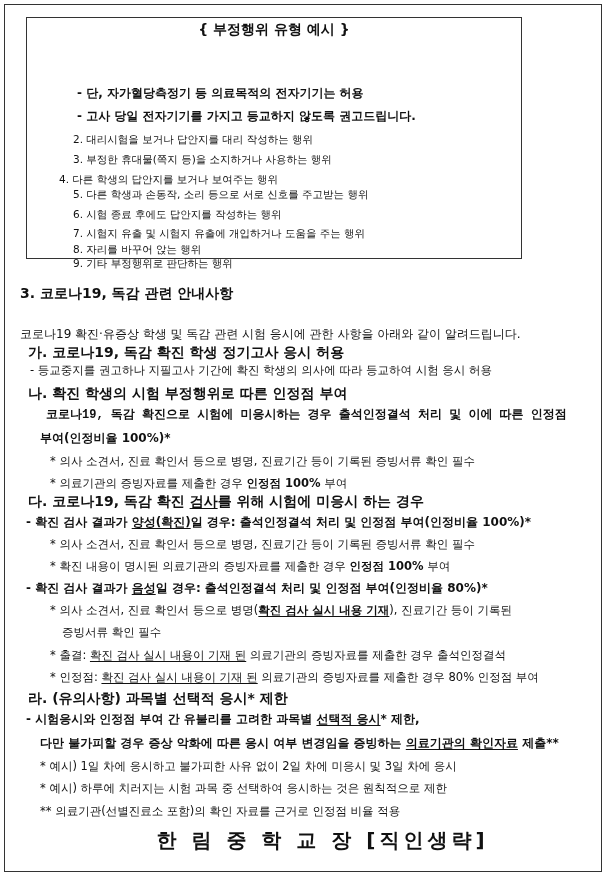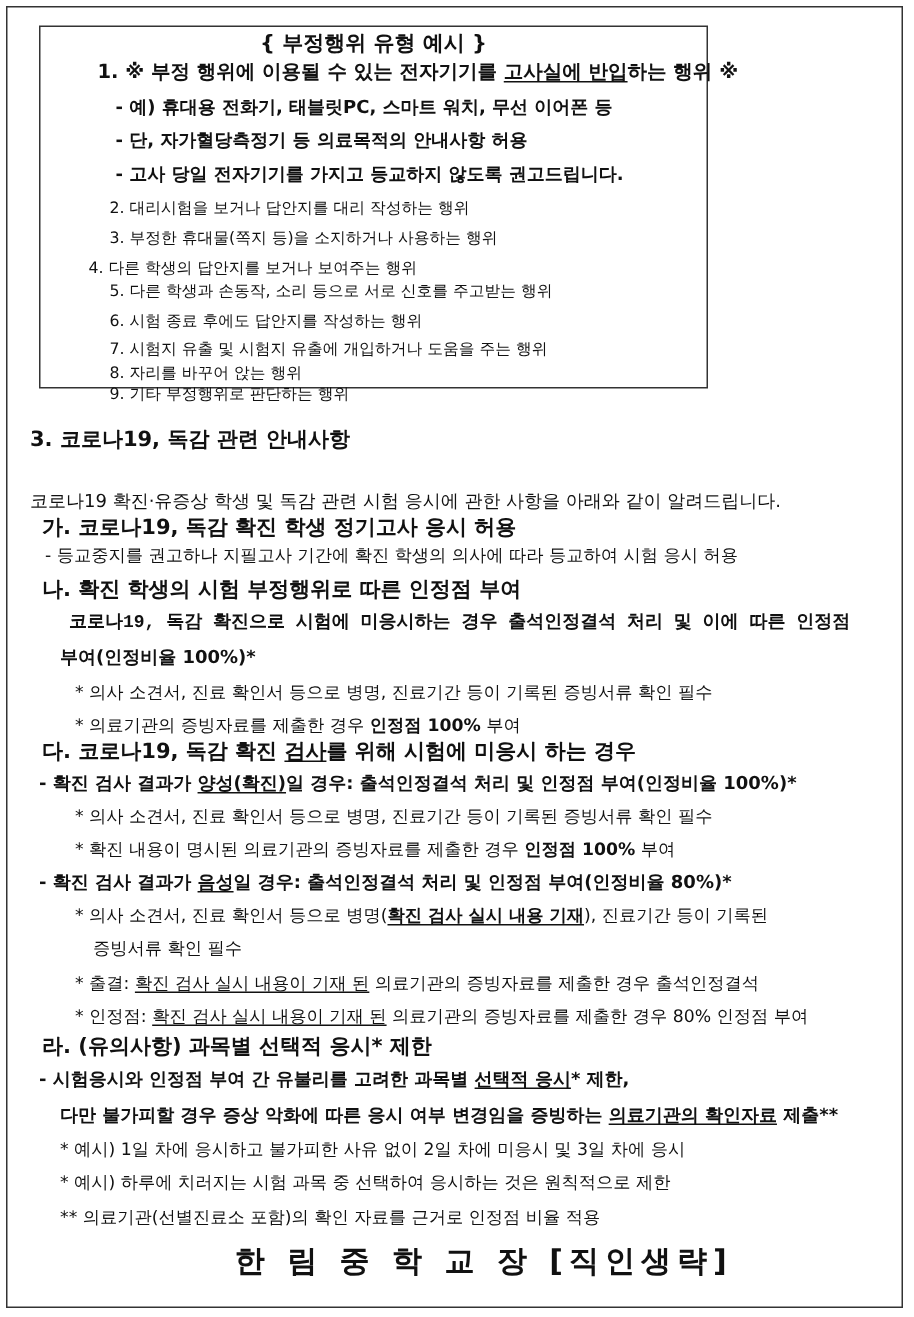--- a/index.html
+++ b/index.html
@@ -1,20 +1,20 @@
 <!DOCTYPE html>
 <html><head>
 <meta charset="utf-8">
 <style>
   html, body { margin: 0; padding: 0; background: #ffffff; }
   body { width: 609px; height: 878px; position: relative; overflow: hidden;
          font-family: "DejaVu Sans", "Liberation Sans", sans-serif; color: #111; }
   .outer { position: absolute; left: 4px; top: 4px; width: 598px; height: 868px;
            border: 1.5px solid #333; box-sizing: border-box; }
-  .inner { position: absolute; left: 26px; top: 17px; width: 446px; height: 242px;
+  .inner { position: absolute; left: 26px; top: 17px; width: 496px; height: 242px;
            border: 1.2px solid #333; box-sizing: border-box; }
   .line { position: absolute; white-space: nowrap; line-height: 1; }
   .b { font-weight: bold; }
   .u { text-decoration: underline; text-underline-offset: 2px; }
   .t-box-title { font-size: 14px; left: 0; width: 100%; text-align: center; top: 0; font-weight: bold; }
   .t-rule1 { font-size: 13px; font-weight: bold; }
   .t-rule-sub { font-size: 12px; font-weight: bold; }
   .t-rule { font-size: 10.5px; }
   .t-h3 { font-size: 14px; font-weight: bold; }
   .t-body { font-size: 12px; }
@@ -23,25 +23,21 @@
   .t-small-b { font-size: 12px; font-weight: bold; }
   .t-sign { font-size: 20px; font-weight: bold; left: 0; width: 609px; text-align: center; letter-spacing: 4px; margin-left: 18px; }
 </style>
 </head>
 <body>
 
 <div class="outer"></div>
 
 <div class="inner">
   <div class="line t-box-title" style="top:4px;">{ 부정행위 유형 예시 }</div>
-  <div class="line t-rule1" style="left:38px; top:24px;">
-    <span>1. ※ 부정 행위에 이용될 수 있는 전자기기를 </span><span class="u">고사실에 반입</span><span>하는 행위 ※</span>
-  </div>
-  <div class="line t-rule-sub" style="left:50px; top:47px;">- 예) 휴대용 전화기, 태블릿PC, 스마트 워치, 무선 이어폰 등</div>
-  <div class="line t-rule-sub" style="left:50px; top:69px;">- 단, 자가혈당측정기 등 의료목적의 안내사항 허용</div>
+  <div class="line t-rule-sub" style="left:50px; top:69px;">- 단, 자가혈당측정기 등 의료목적의 전자기기는 허용</div>
   <div class="line t-rule-sub" style="left:50px; top:92px;">- 고사 당일 전자기기를 가지고 등교하지 않도록 권고드립니다.</div>
   <div class="line t-rule" style="left:46px; top:116px;">2. 대리시험을 보거나 답안지를 대리 작성하는 행위</div>
   <div class="line t-rule" style="left:46px; top:136px;">3. 부정한 휴대물(쪽지 등)을 소지하거나 사용하는 행위</div>
   <div class="line t-rule" style="left:32px; top:156px;">4. 다른 학생의 답안지를 보거나 보여주는 행위</div>
   <div class="line t-rule" style="left:46px; top:171px;">5. 다른 학생과 손동작, 소리 등으로 서로 신호를 주고받는 행위</div>
   <div class="line t-rule" style="left:46px; top:191px;">6. 시험 종료 후에도 답안지를 작성하는 행위</div>
   <div class="line t-rule" style="left:46px; top:210px;">7. 시험지 유출 및 시험지 유출에 개입하거나 도움을 주는 행위</div>
   <div class="line t-rule" style="left:46px; top:226px;">8. 자리를 바꾸어 앉는 행위</div>
   <div class="line t-rule" style="left:46px; top:240px;">9. 기타 부정행위로 판단하는 행위</div>
 </div>

